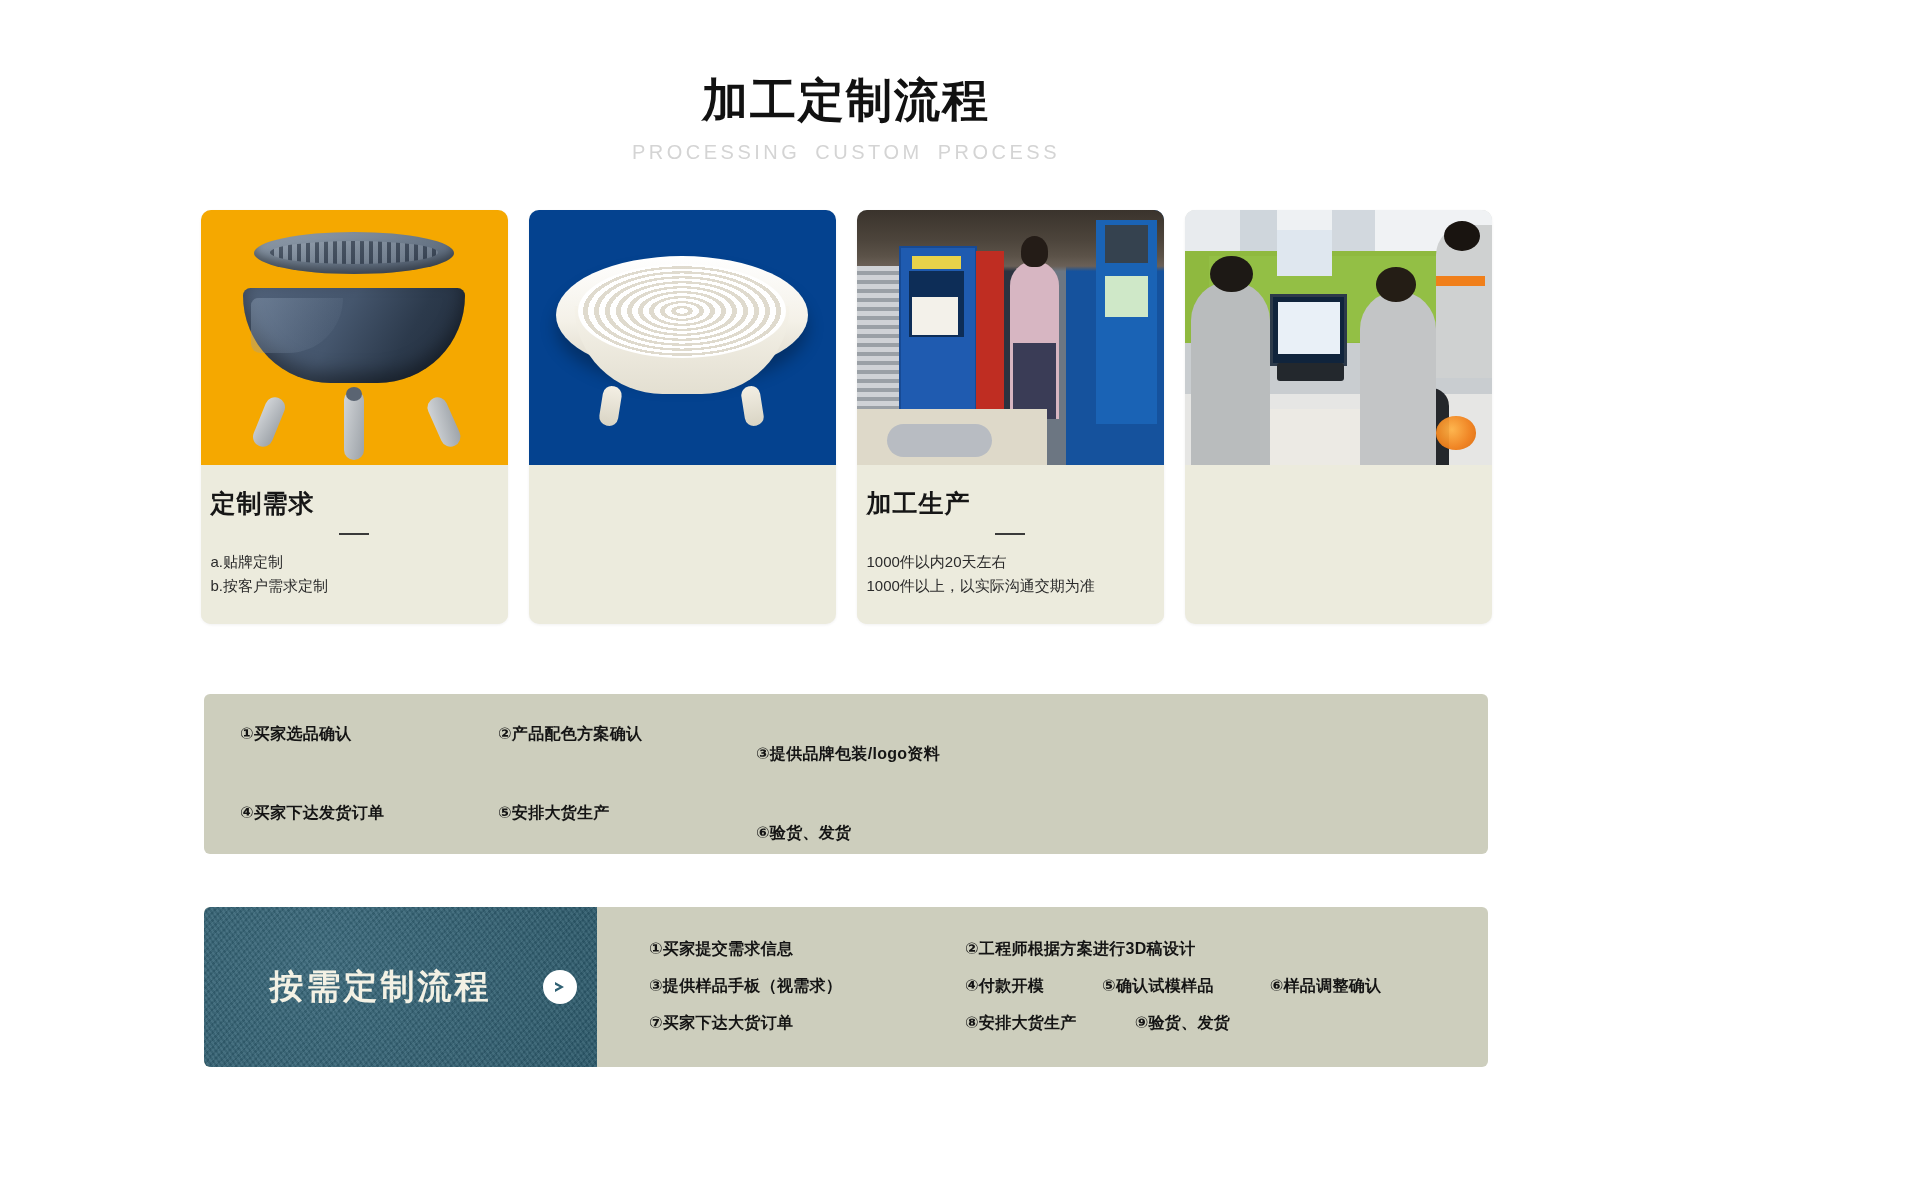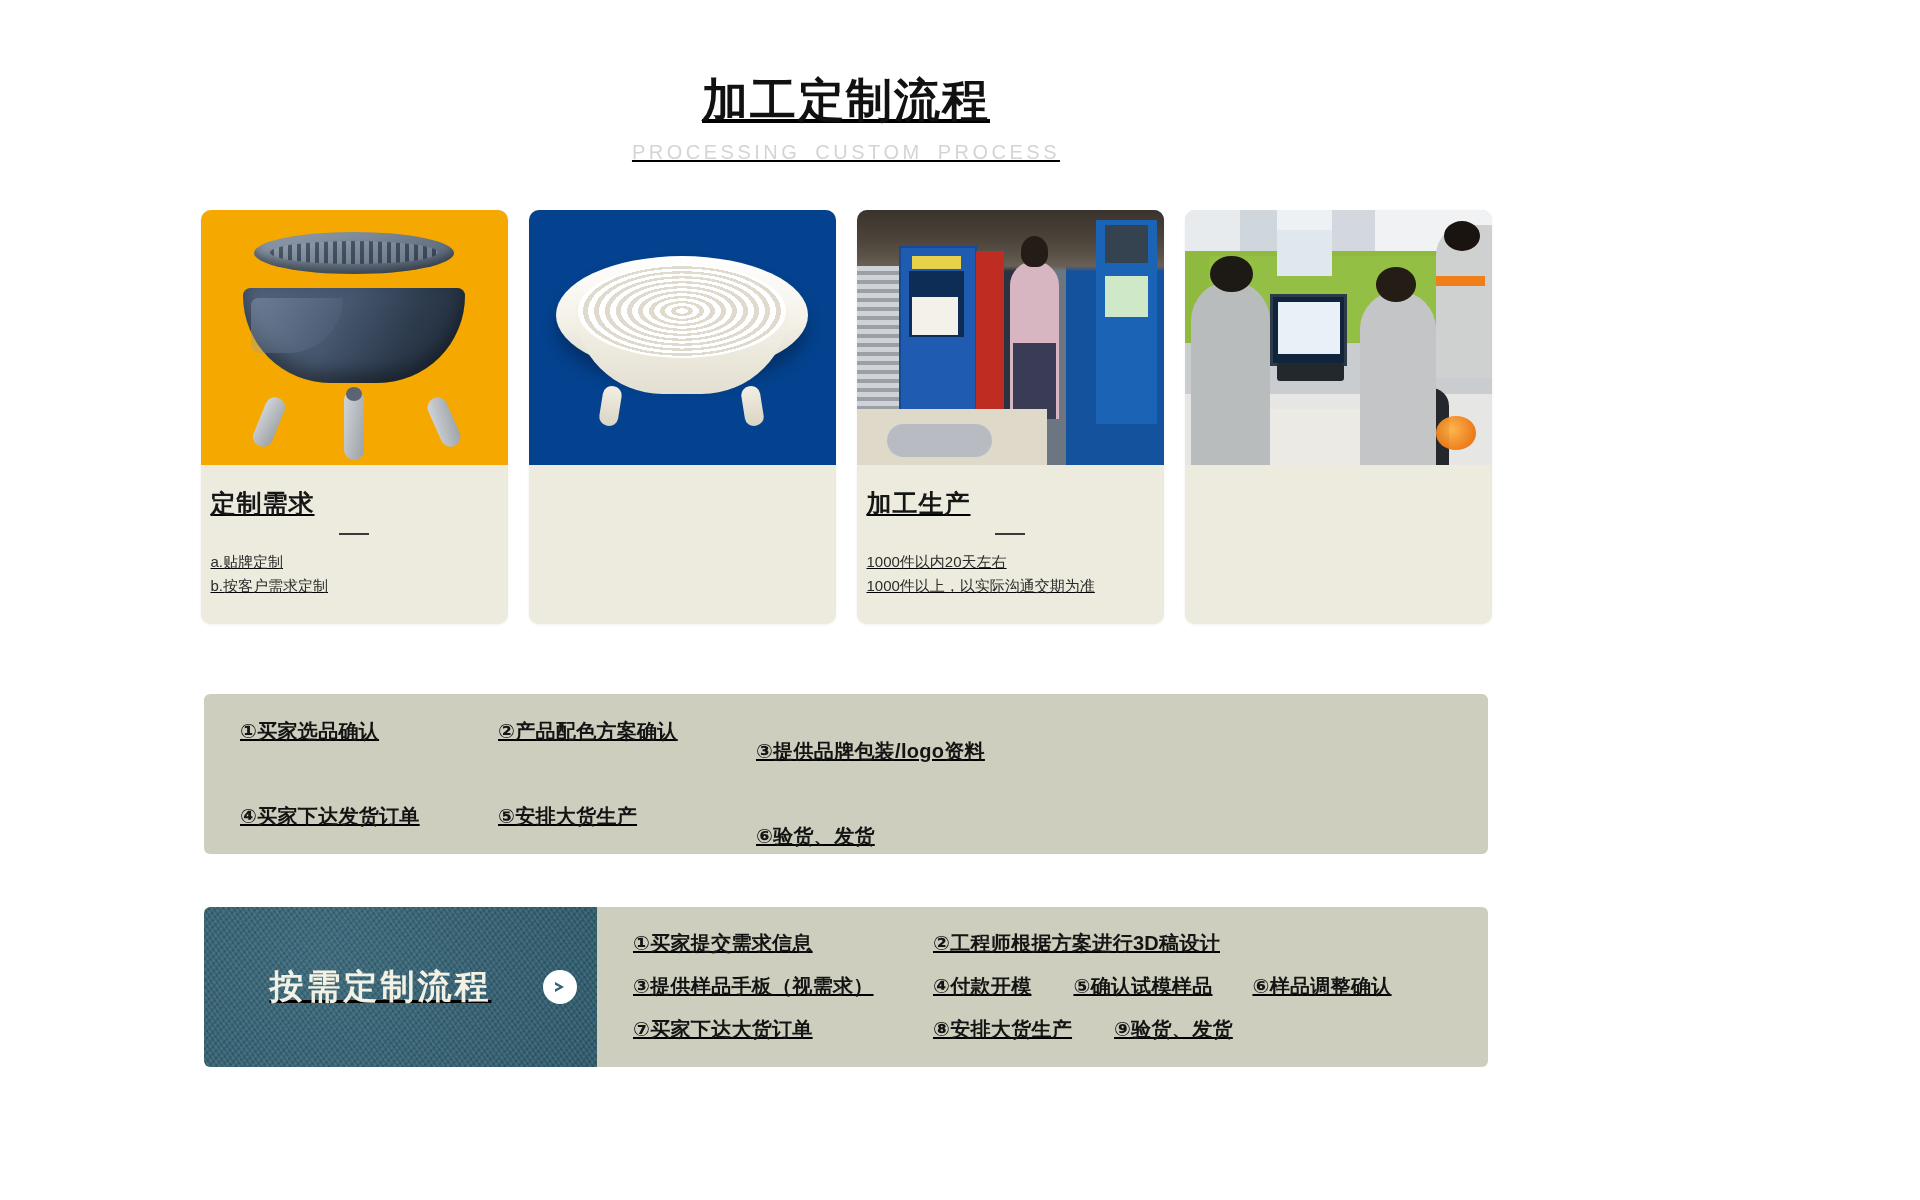--- a/index.html
+++ b/index.html
@@ -3,21 +3,21 @@
 <meta charset="utf-8">
 <style>
   html,body{margin:0;padding:0;}
   body{
     width:1920px;height:1200px;
     background:#ffffff;
     font-family:"Liberation Sans","DejaVu Sans",sans-serif;
     overflow:hidden;
     -webkit-font-smoothing:antialiased;
   }
-  .page{position:relative;width:1692px;height:1200px;text-decoration:underline;}
+  .page{position:relative;width:1692px;height:1200px;}
 
   
   .header{text-align:center;padding-top:74px;}
   .header h1{
     margin:0;
     font-size:46px;
     font-weight:bold;
     letter-spacing:2px;
     color:#111111;
     line-height:1.15;
@@ -224,34 +224,34 @@
     padding:0 0 0 36px;
     box-sizing:border-box;
   }
   .steps-row{
     display:flex;
     align-items:center;
     margin:6px 0;
   }
   .band.first .steps-row{margin:9px 0;}
   .step{
-    font-size:20px;
+    font-size:16px;
     font-weight:bold;
     color:#141414;
     white-space:nowrap;
     letter-spacing:.3px;
   }
   
   .band.first .step{width:258px;}
   .band.first .step:last-child{width:auto;margin-top:40px;}
   .band.second .s-a{width:300px;}
   .band.second .s-b{width:auto;margin-right:42px;}
   .band.second .s-c{width:auto;margin-right:40px;}
   .band.second .s-d{width:auto;}
-  .band.second .steps-row{margin:8px 0;}
+  .band.second .steps-row{margin:8px 16px;gap:16px;}
 </style>
 </head>
 <body>
 
 <div class="page">
 
   <div class="header">
     <h1>加工定制流程</h1>
     <div class="subtitle">PROCESSING CUSTOM PROCESS</div>
   </div>

